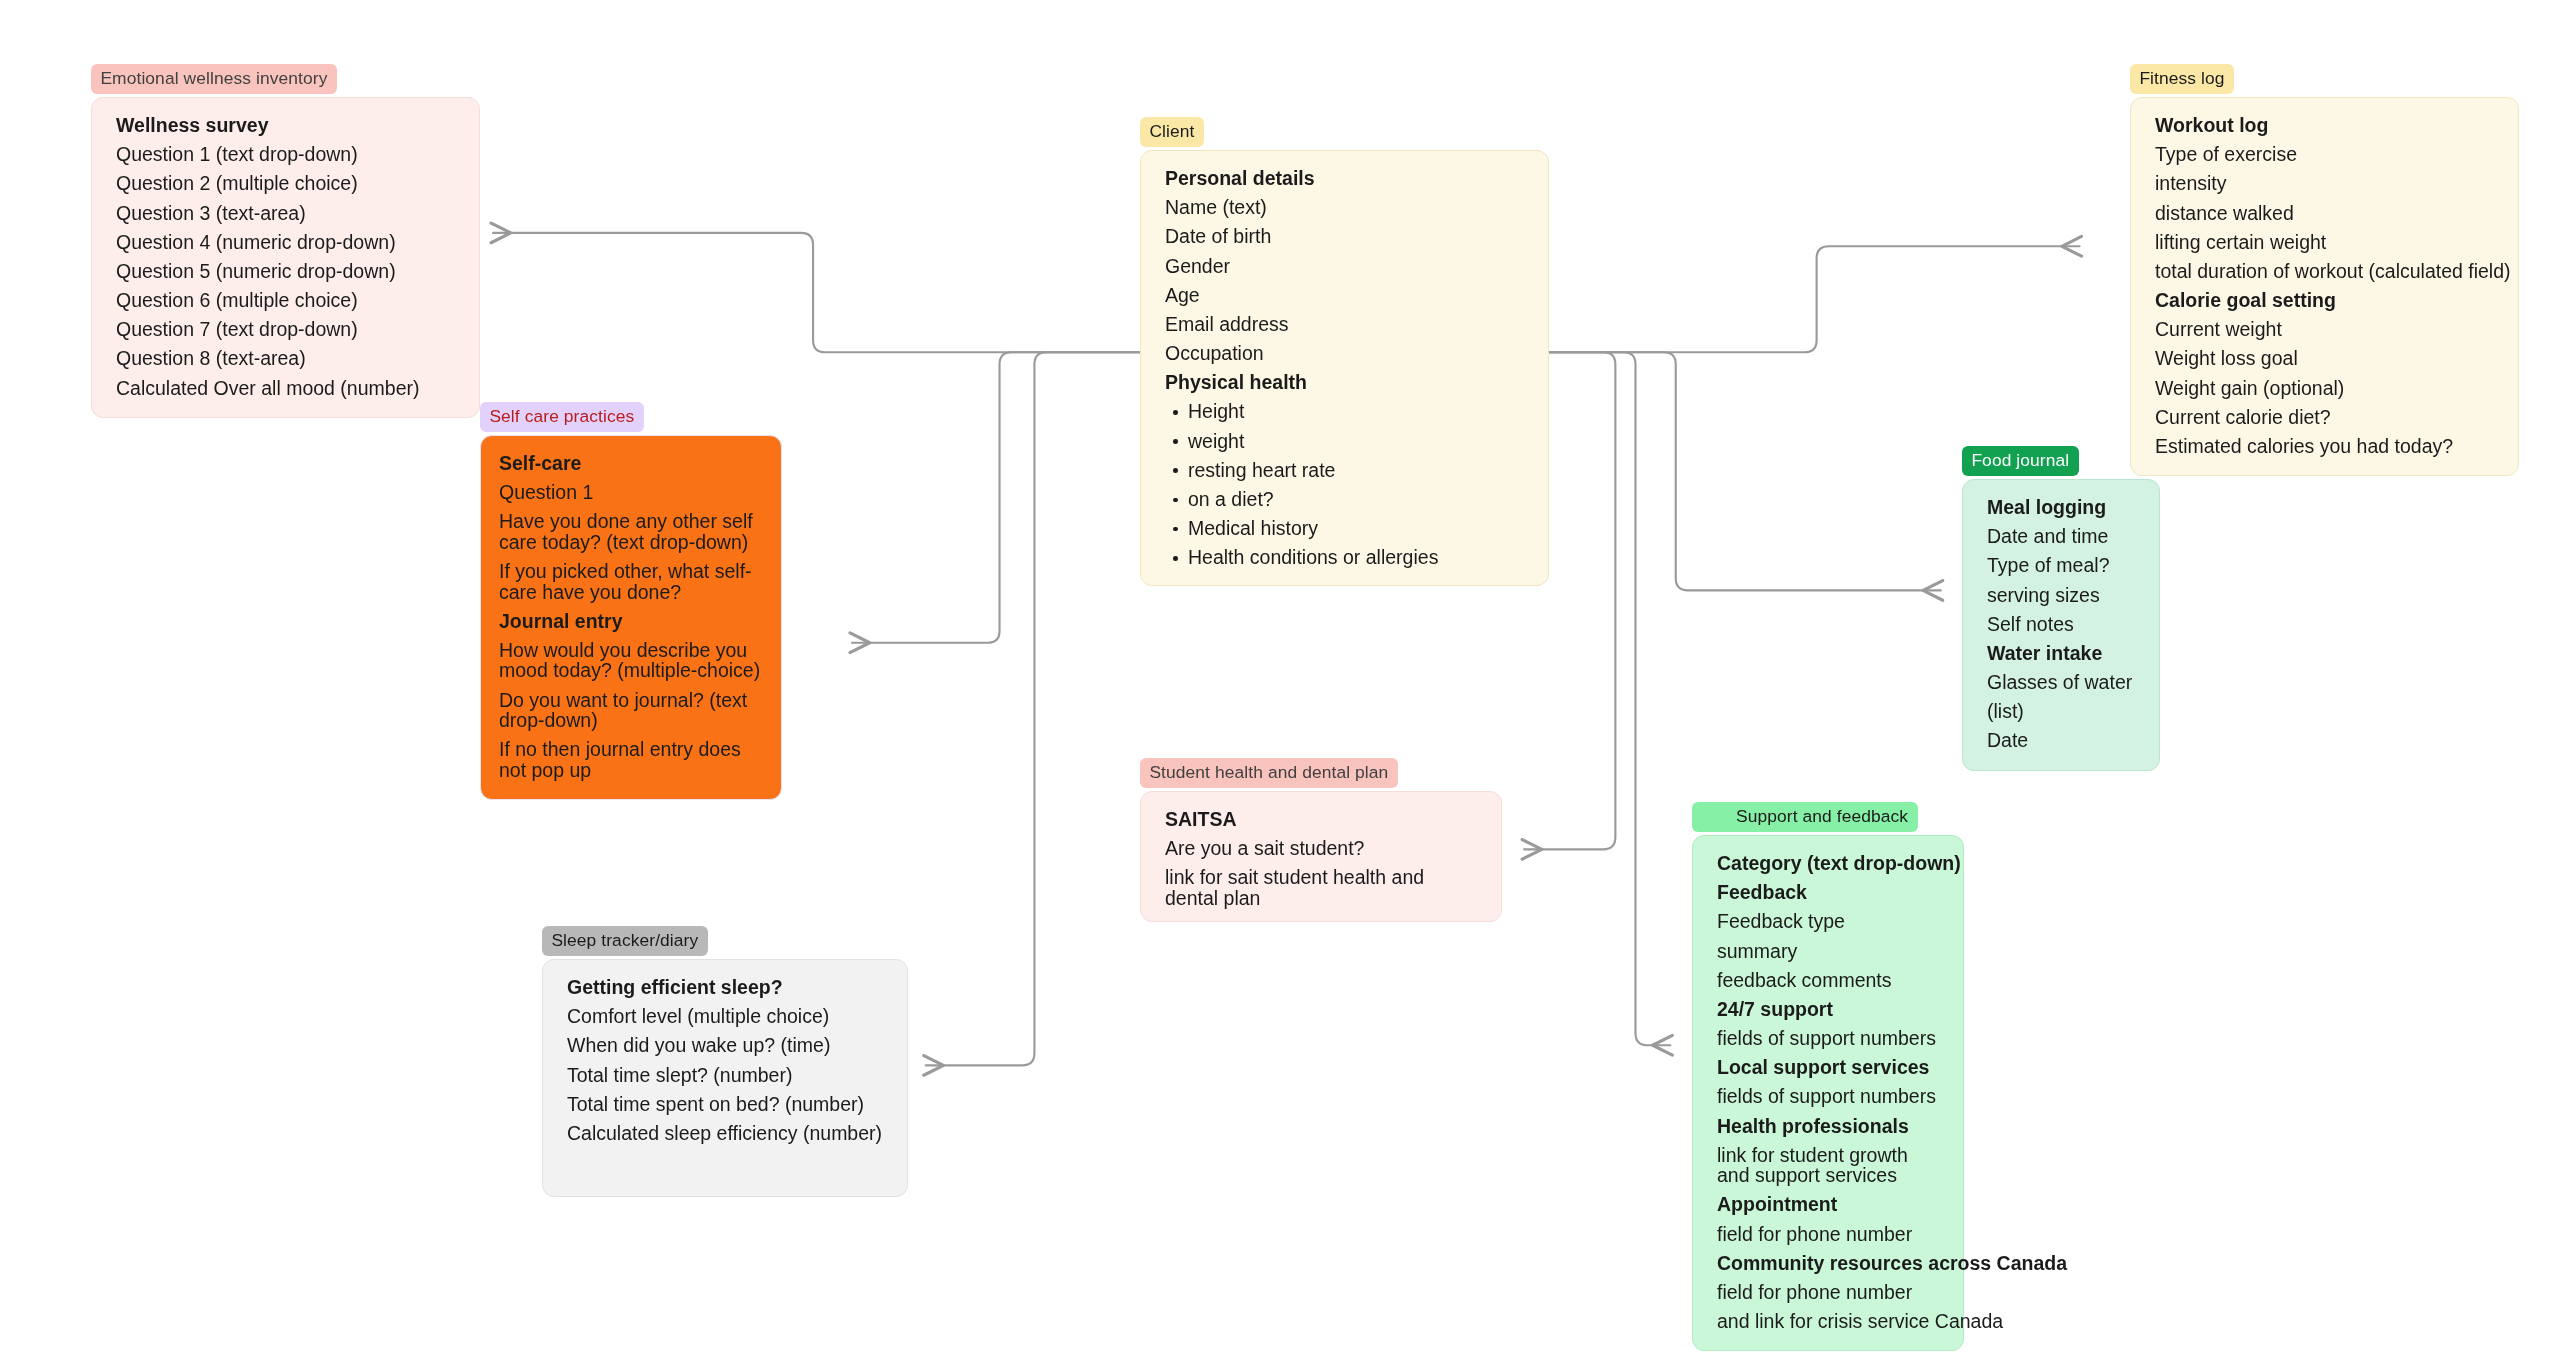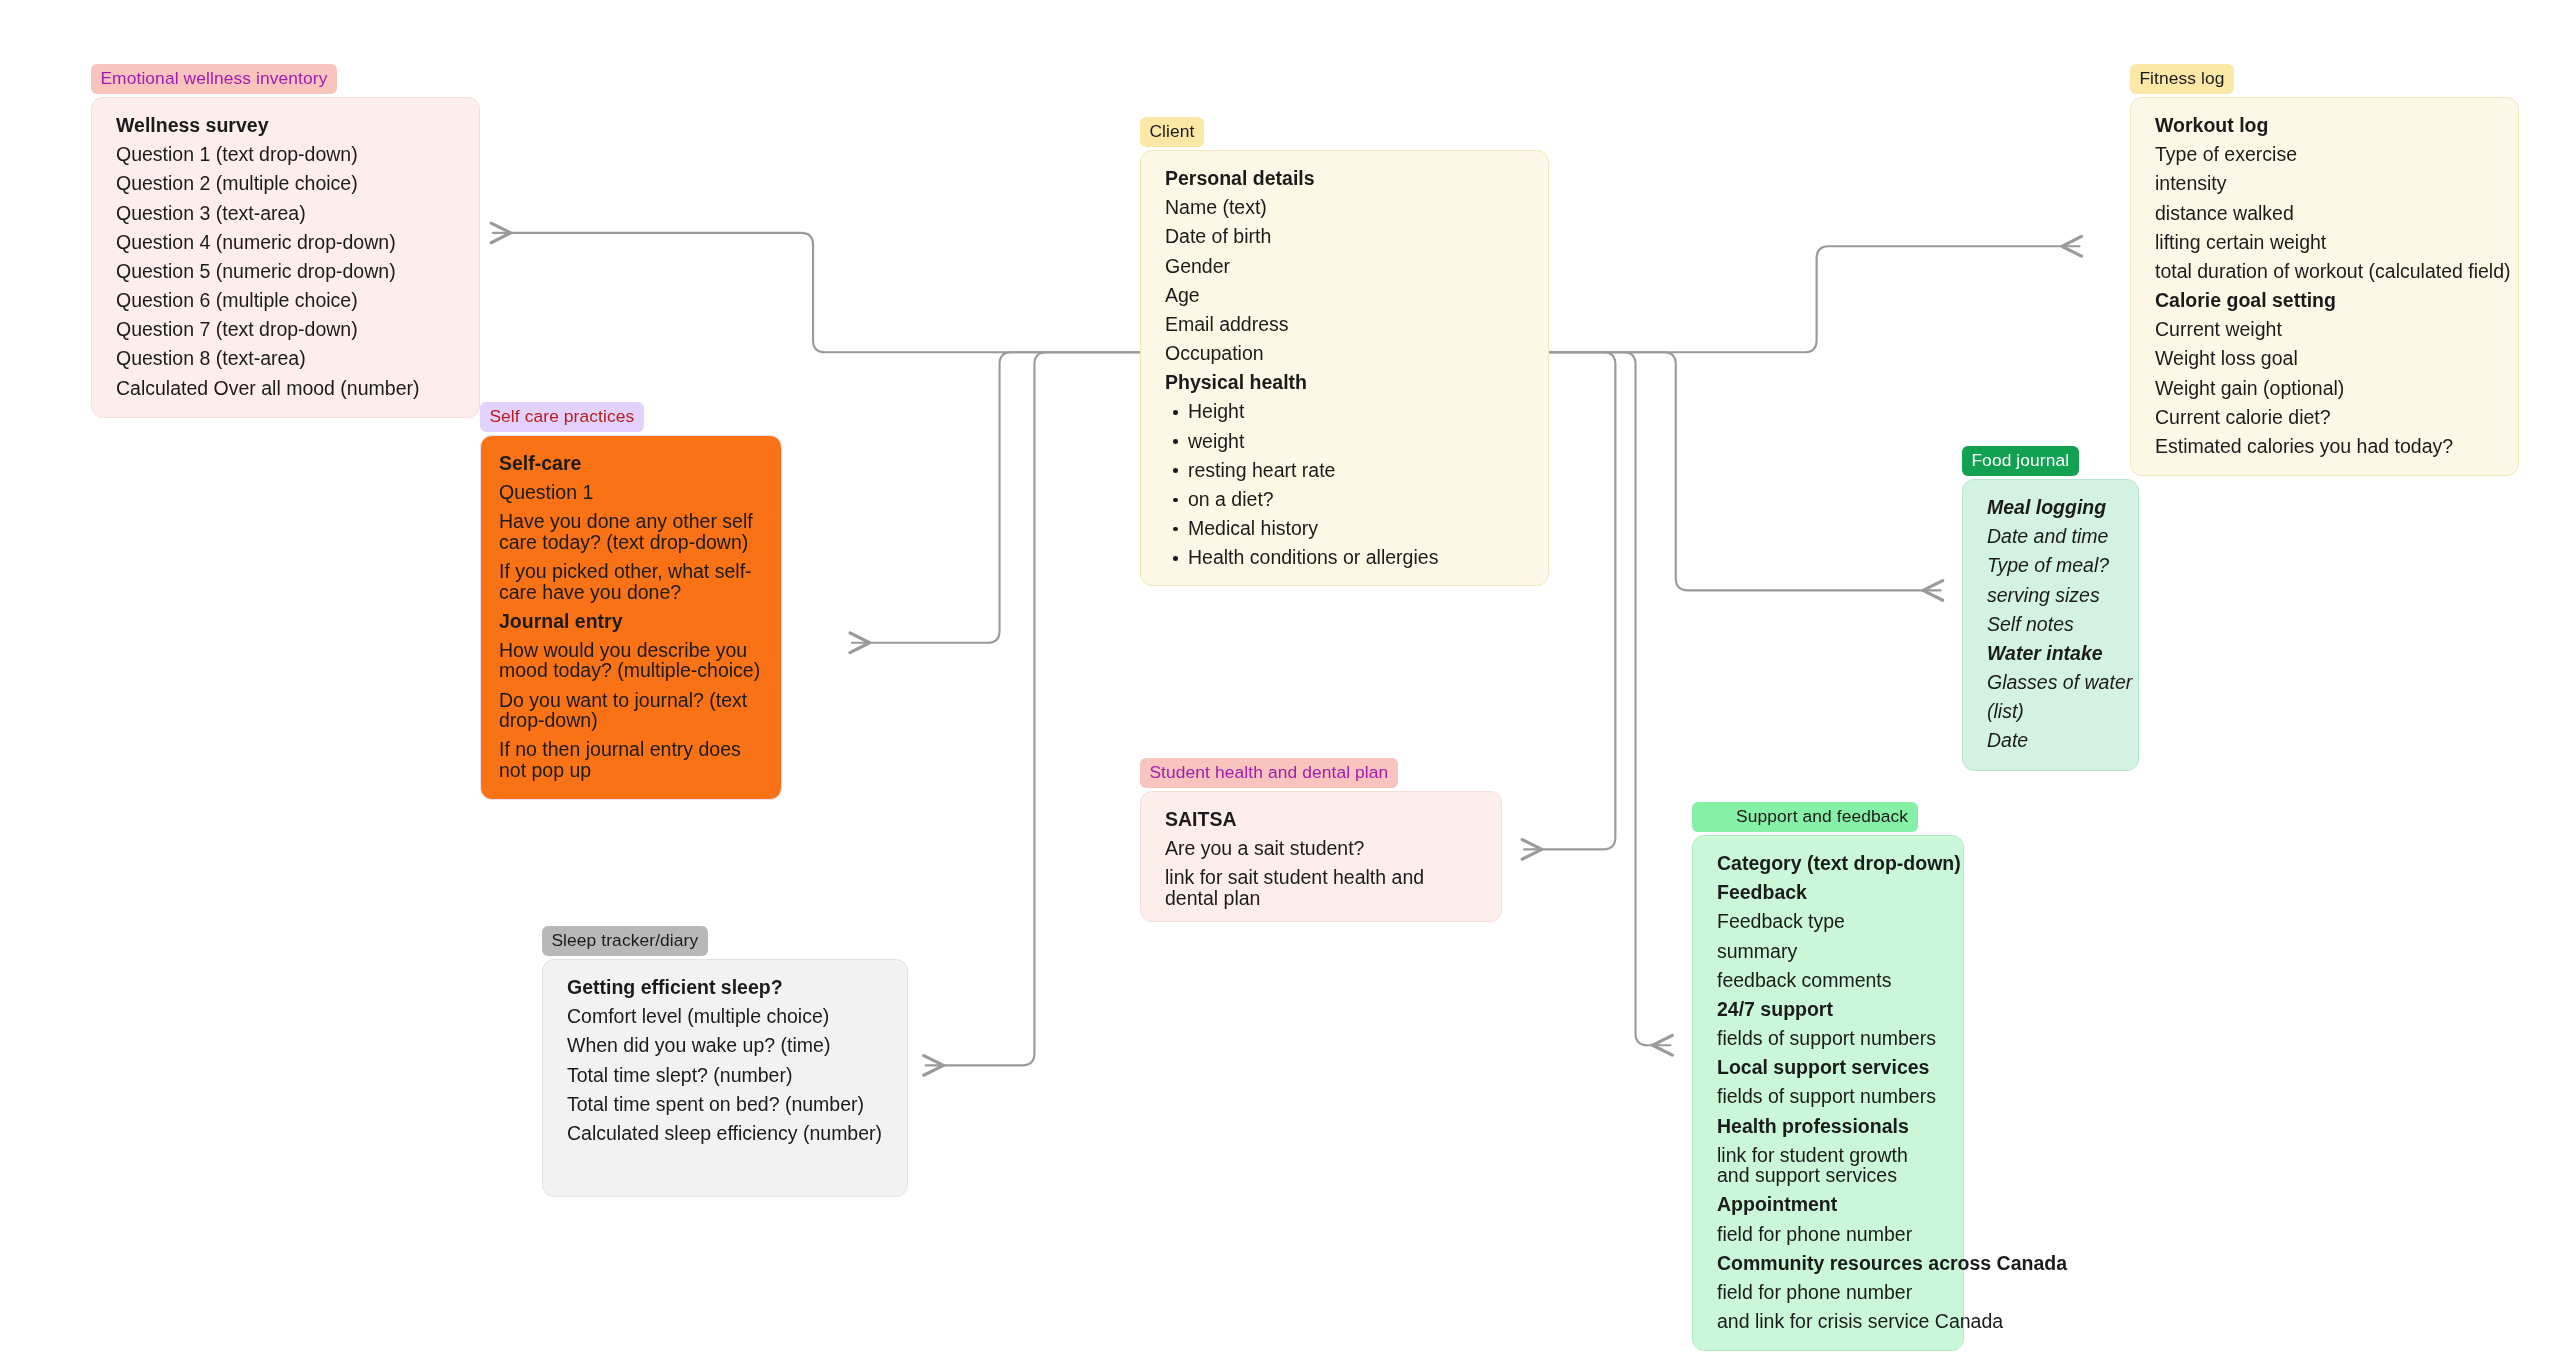--- a/index.html
+++ b/index.html
@@ -73,21 +73,21 @@
     position: absolute;
     left: 8px;
     top: 8.7px;
     width: 4.7px;
     height: 4.7px;
     border-radius: 50%;
     background: #1b1b1b;
   }
 
   
-  .pal-pink .node-label { background: #f9c4bd; color: #a21caf; }
+  .pal-pink .node-label { background: #f9c4bd; color: #404040; }
   .pal-pink .node-card  { background: #fdeeec; border-color: #f5ddd9; }
 
   .pal-yellow .node-label { background: #fbe7a6; color: #1b1b1b; }
   .pal-yellow .node-card  { background: #fdf8e6; border-color: #f2e6bd; }
 
   .pal-purple .node-label { background: #e2d2fb; color: #b91c1c; }
   .pal-purple .node-card  { background: #f97316; border-color: #e9e2f6; padding-left: 18px; }
 
   .pal-gray .node-label { background: #b8b8b8; color: #1b1b1b; }
   .pal-gray .node-card  { background: #f2f2f2; border-color: #e2e2e2; }
@@ -105,21 +105,21 @@
   #n-client      { left: 1140px; top: 117px; }
   #n-client .node-card { width: 409px; height: 436px; }
 
   #n-fitness     { left: 2103px; top: 64px; padding-left: 27px;  }
   #n-fitness .node-card { width: 389px; }
 
   #n-selfcare    { left: 480px;  top: 402px; }
   #n-selfcare .node-card { width: 302px; }
 
   #n-food        { left: 1962px; top: 446px; }
-  #n-food .node-card { width: 177px; font-style: italic; }
+  #n-food .node-card { width: 198px; }
 
   #n-dental      { left: 1140px; top: 758px; }
   #n-dental .node-card { width: 362px; height: 131px; }
 
   #n-support     { left: 1692px; top: 802px; }
   #n-support .node-card { width: 272px; }
 
   #n-sleep       { left: 542px;  top: 926px; }
   #n-sleep .node-card { width: 366px; height: 238px; }
 </style>

